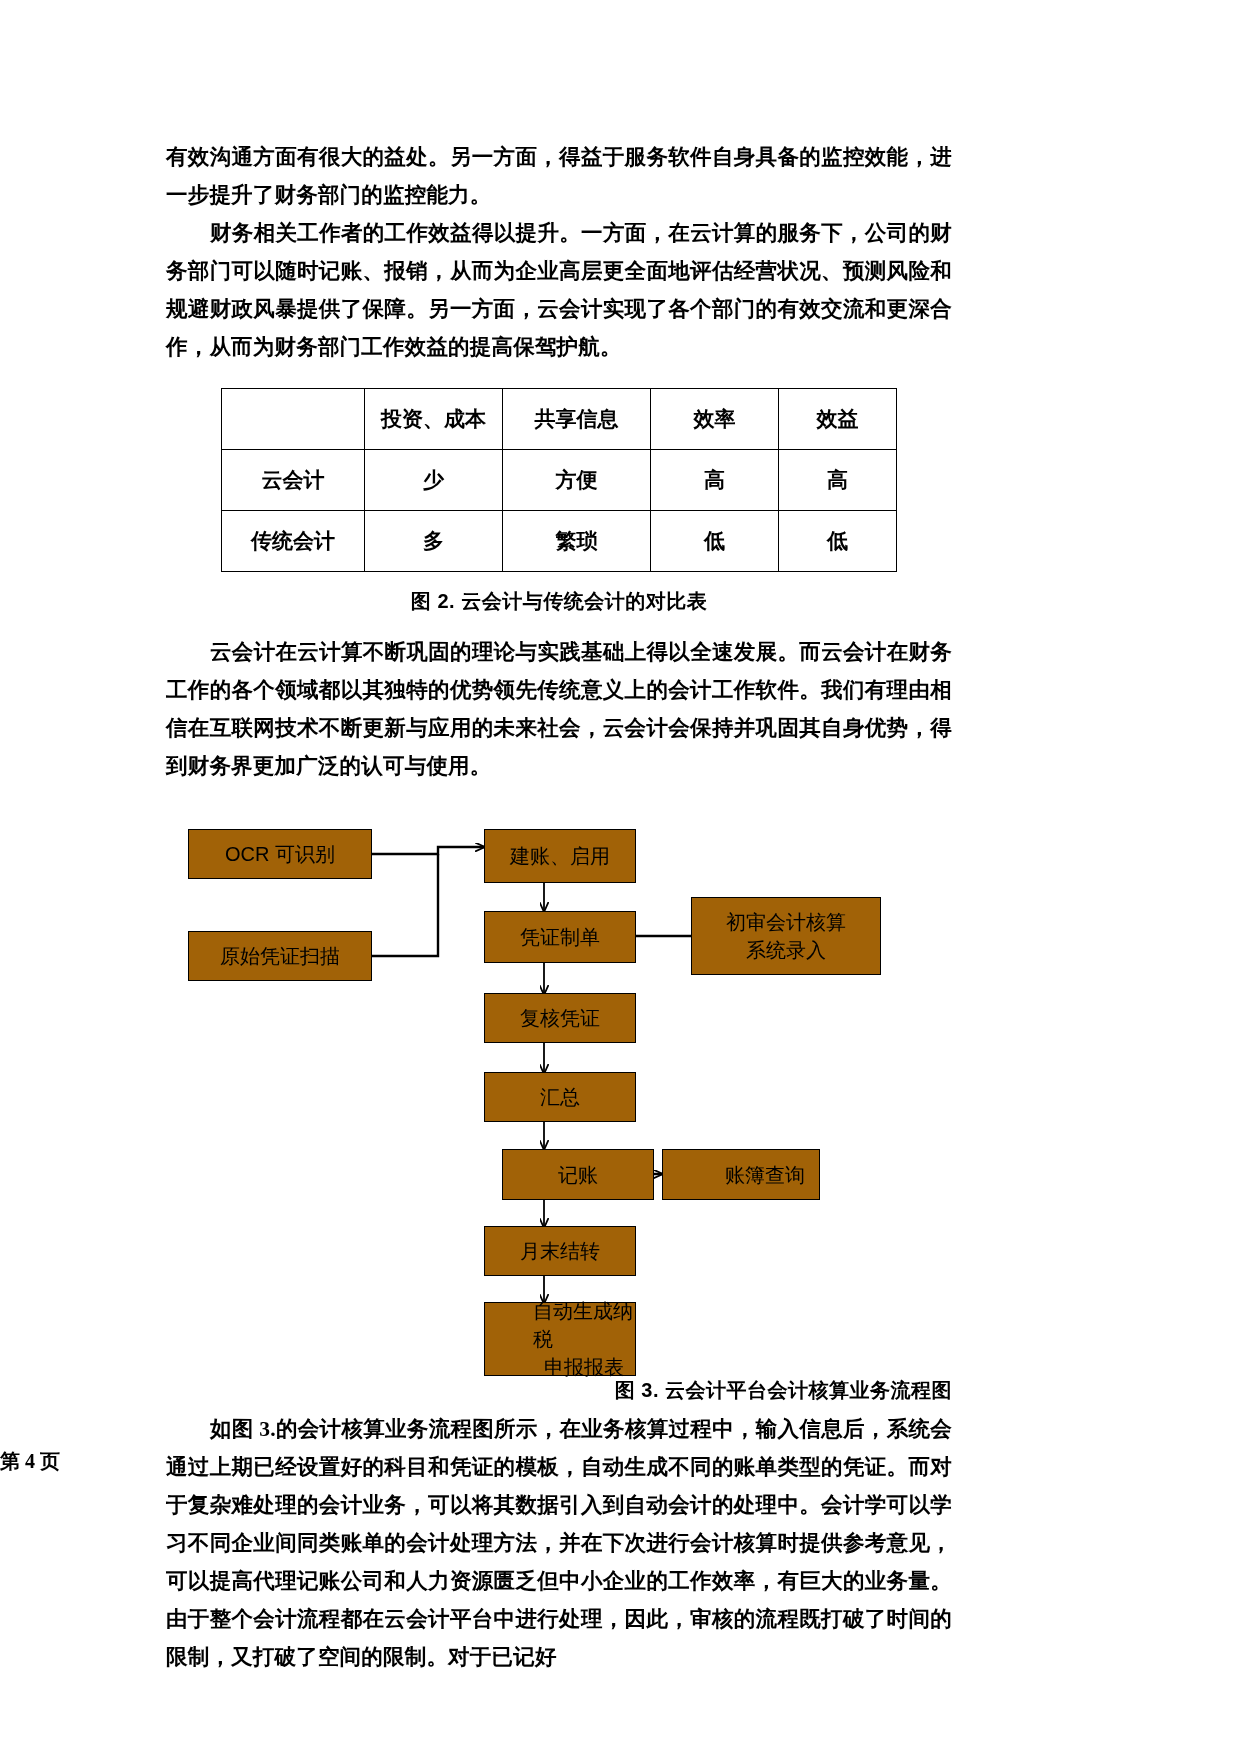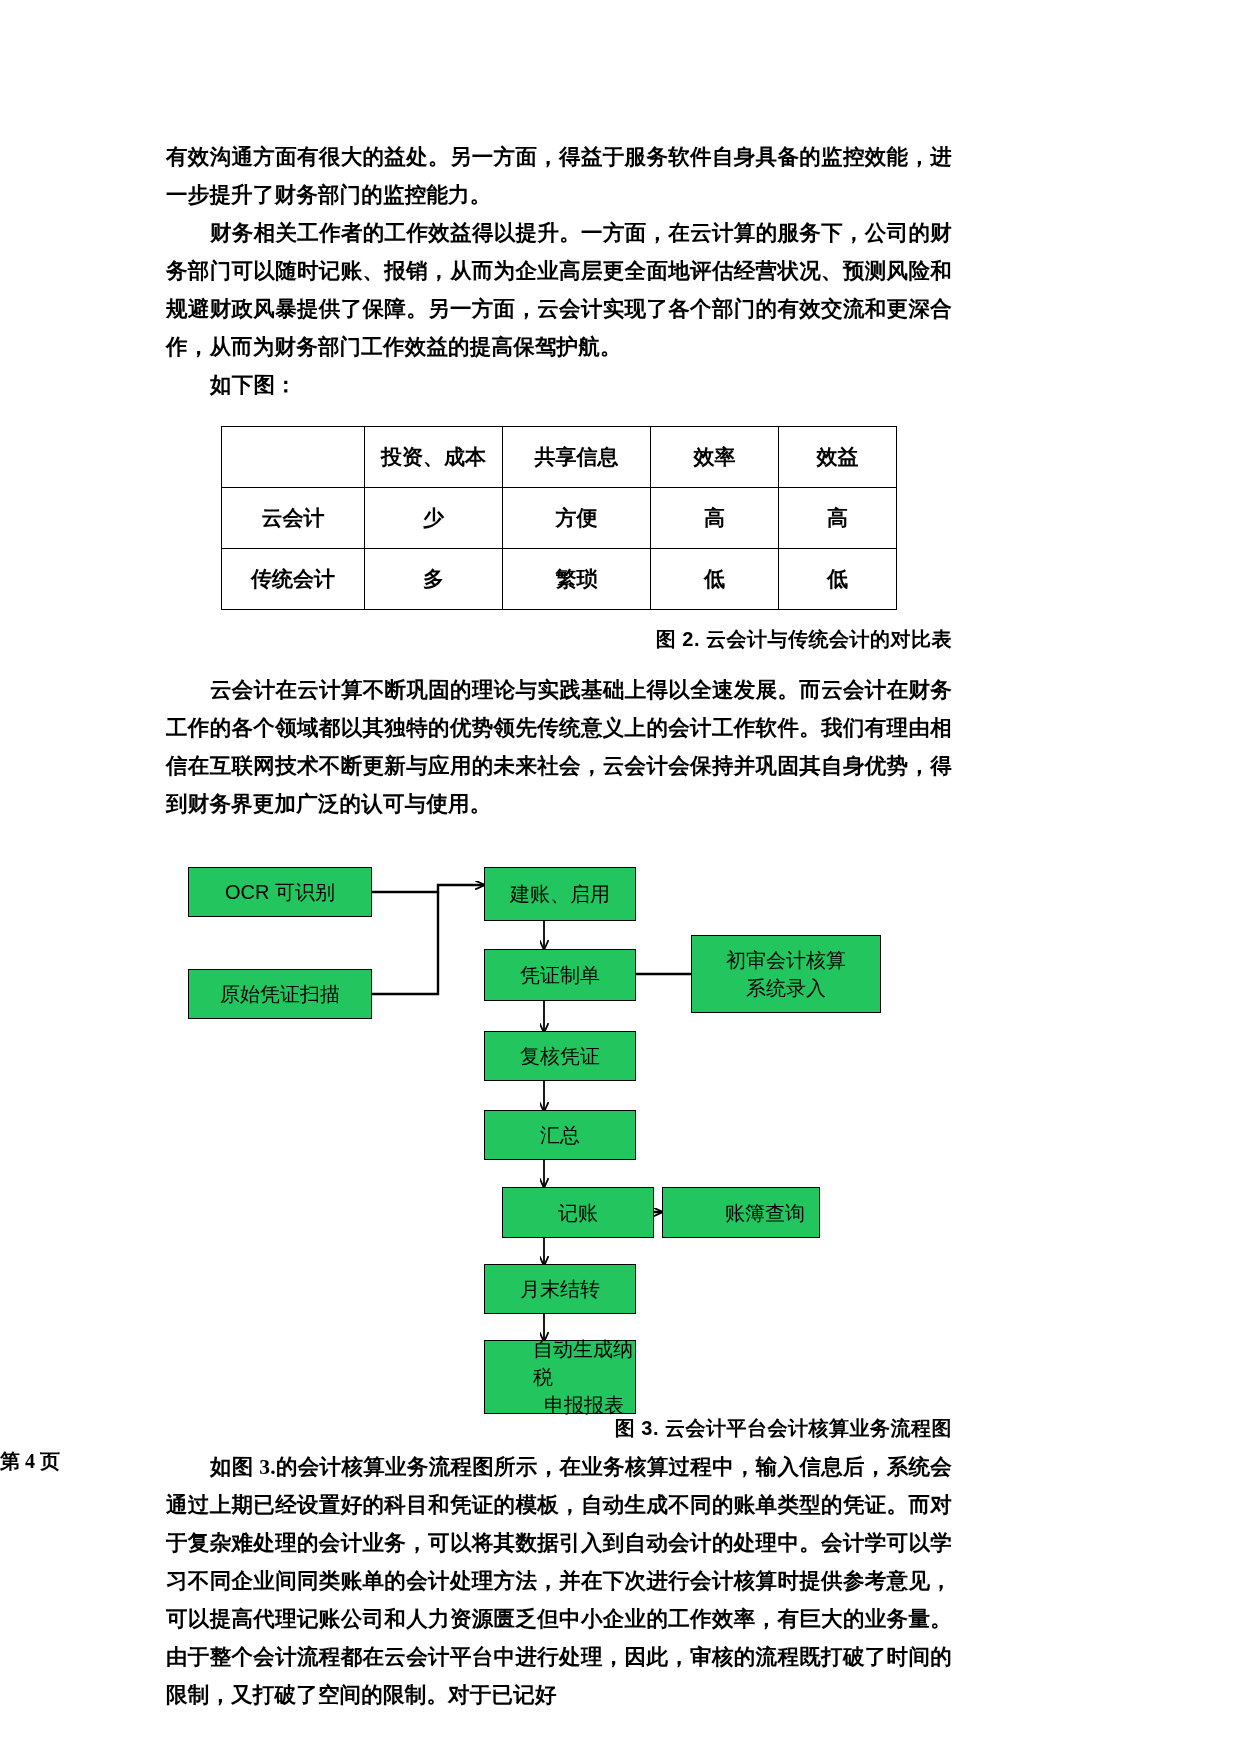--- a/index.html
+++ b/index.html
@@ -50,21 +50,21 @@
     font-weight:700;
     font-family:Liberation Sans, sans-serif;
   }
   table.cmp td.c0{width:140px;}
   table.cmp td.c1{width:135px;}
   table.cmp td.c2{width:145px;}
   table.cmp td.c3{width:125px;}
   table.cmp td.c4{width:115px;}
 
   .fig-cap{
-    text-align:right;
+    text-align:center;
     font-size:20px;
     font-weight:700;
     margin-top:16px;
     font-family:"Liberation Sans","DejaVu Sans",sans-serif;
     letter-spacing:0.5px;
   }
 
   
   .flow{
     position:relative;
@@ -76,21 +76,21 @@
     position:absolute;
     border:1.5px solid #000;
     box-sizing:border-box;
     display:flex;
     align-items:center;
     justify-content:center;
     flex-direction:column;
     font-size:20px;
     font-family:"Liberation Sans","DejaVu Sans",sans-serif;
     line-height:28px;
-    background:#22c55e;
+    background:#a16207;
     z-index:3;
   }
   .flow svg{
     position:absolute;
     left:0;top:0;
     width:786px;height:480px;
     z-index:1;
     overflow:visible;
   }
 
@@ -116,21 +116,20 @@
 </style>
 </head>
 <body>
 
 <div class="page">
 
   <div class="content">
 
     <p class="body">有效沟通方面有很大的益处。另一方面，得益于服务软件自身具备的监控效能，进一步提升了财务部门的监控能力。</p>
     <p class="body indent">财务相关工作者的工作效益得以提升。一方面，在云计算的服务下，公司的财务部门可以随时记账、报销，从而为企业高层更全面地评估经营状况、预测风险和规避财政风暴提供了保障。另一方面，云会计实现了各个部门的有效交流和更深合作，从而为财务部门工作效益的提高保驾护航。</p>
-    <p class="body indent">如下图：</p>
 
     <div class="tbl-wrap">
       <table class="cmp">
         <tbody>
             <tr>
           <td class="c0"></td>
           <td class="c1">投资、成本</td>
           <td class="c2">共享信息</td>
           <td class="c3">效率</td>
           <td class="c4">效益</td>

